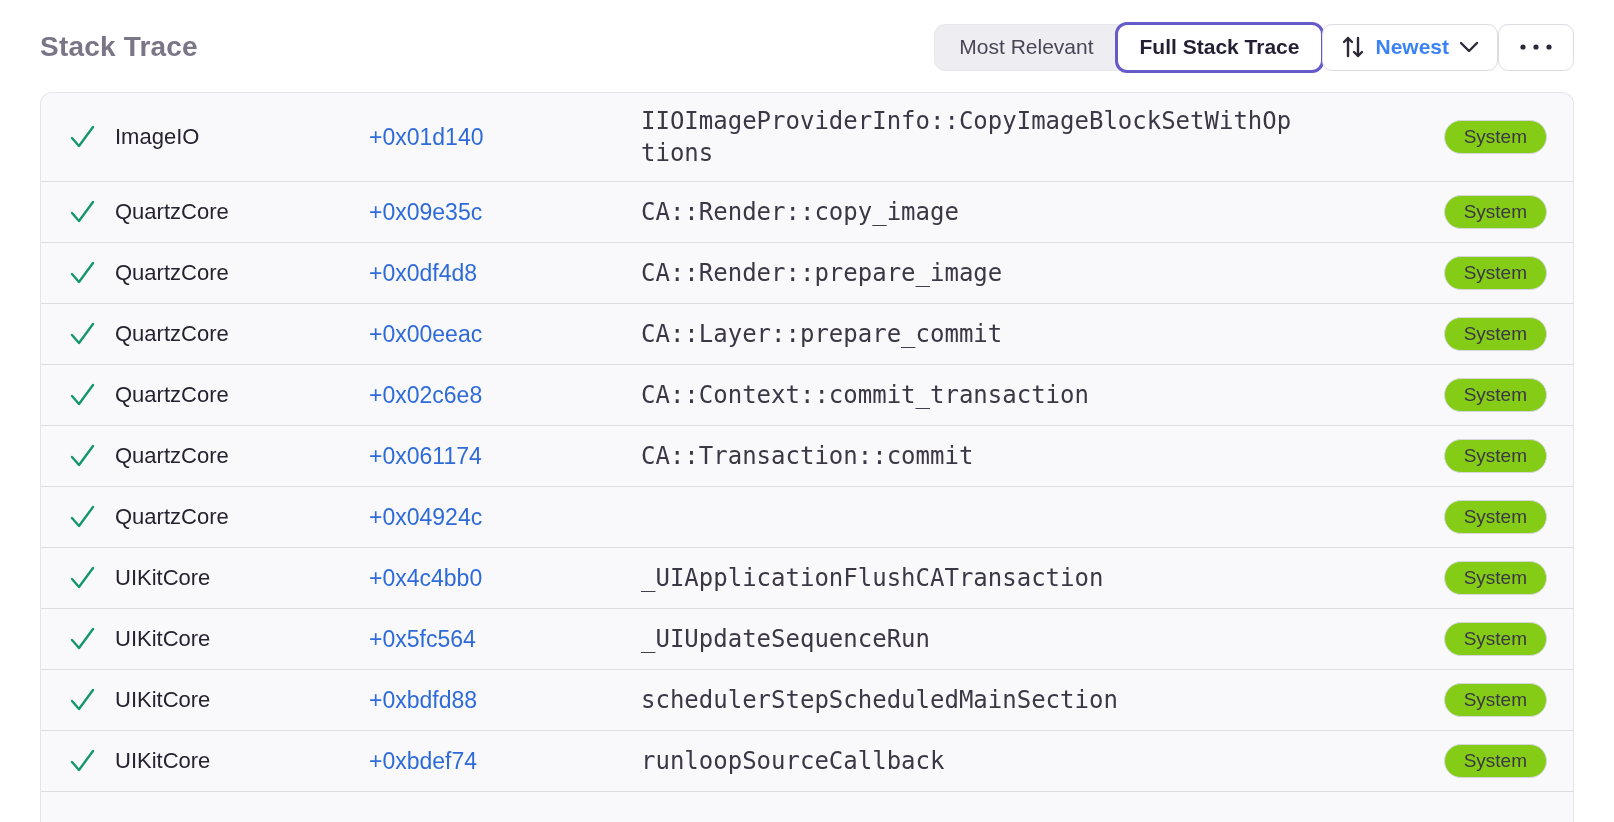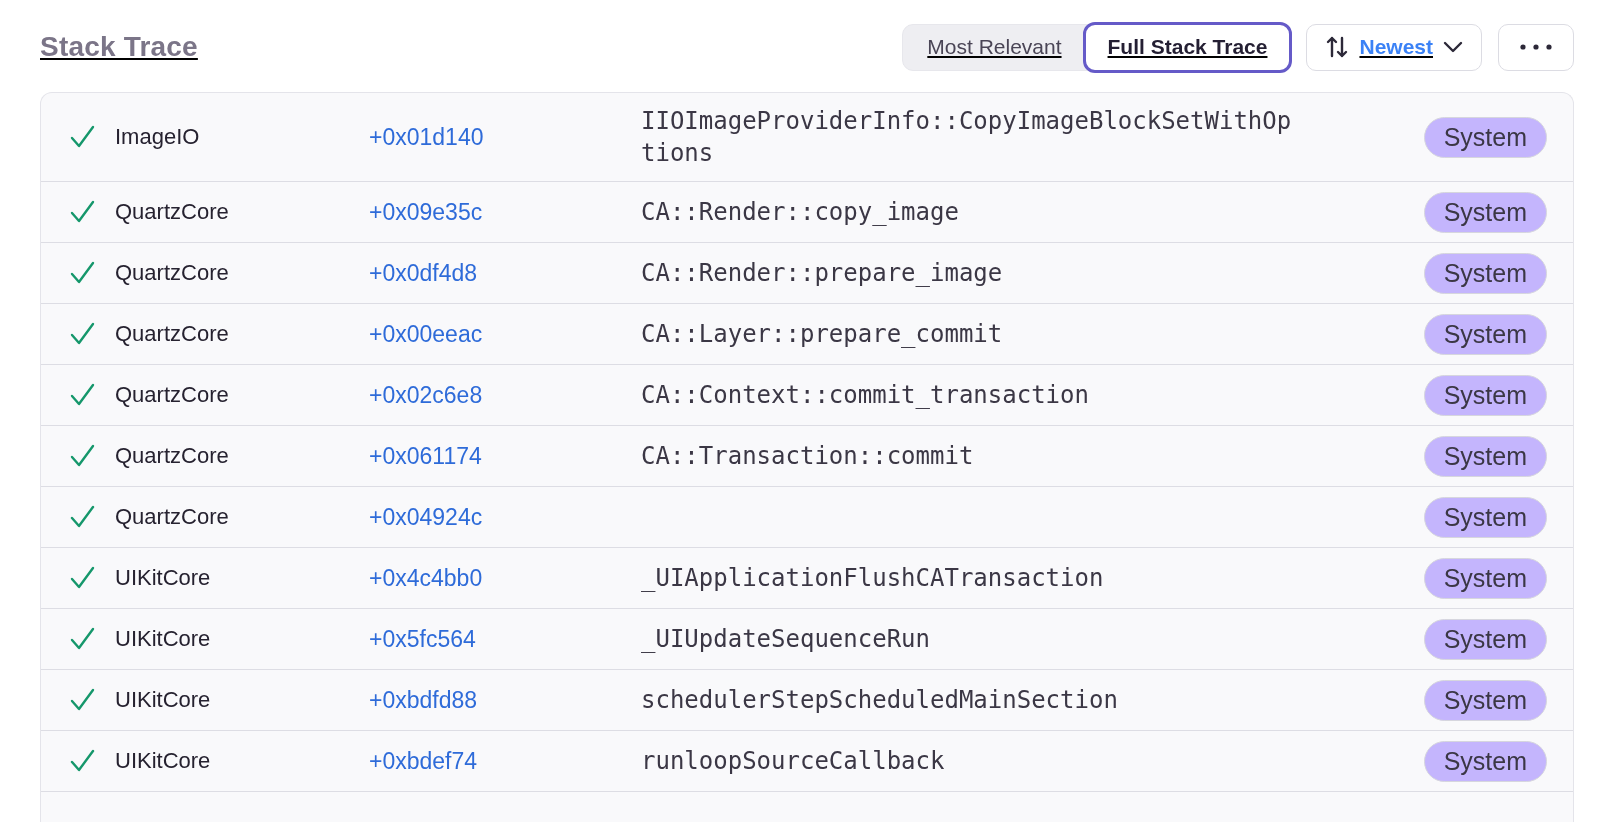--- a/index.html
+++ b/index.html
@@ -2,23 +2,23 @@
 <html><head>
 <meta charset="utf-8">
 <style>
   * { margin:0; padding:0; box-sizing:border-box; }
   html,body { width:1614px; height:822px; overflow:hidden; background:#ffffff;
     font-family:"Liberation Sans", sans-serif; }
   .page { width:1614px; height:822px; padding:0 40px; }
 
   
   .header { display:flex; align-items:center; justify-content:space-between;
-    padding-top:20px; height:74px;text-decoration:underline; }
+    padding-top:20px; height:74px; }
   .page-title { font-size:28px; font-weight:bold; color:#7b7588; letter-spacing:.2px; }
-  .controls { display:flex; align-items:flex-start; gap:16px; }
+  .controls { display:flex; align-items:flex-start; }
 
   .segmented { display:flex; align-items:center; background:#eeeef2;
     border:1px solid #e7e7ec; border-radius:11px; height:47px; }
   .seg-plain { padding:0 24px; font-size:21px; color:#4a4556; cursor:pointer;
     white-space:nowrap; }
   .seg-active { display:flex; align-items:center; height:51px; margin:-3px;
     background:#ffffff; border:3px solid #655ac8; border-radius:12px;
     padding:0 22px; font-size:21px; font-weight:bold; color:#241f33;
     cursor:pointer; white-space:nowrap; }
 
@@ -35,22 +35,22 @@
   .trace-row { display:flex; align-items:center; padding:0 26px; min-height:61px;
     border-bottom:1px solid #dddde4; cursor:pointer; }
   .cell-check { width:30px; flex:none; margin-right:18px; }
   .cell-module { width:254px; flex:none; font-size:22px; color:#262230; }
   .cell-address { width:250px; flex:none; font-size:23px; color:#2e6bd9; }
   .cell-function { width:656px; flex:none;
     font-family:"DejaVu Sans Mono","Liberation Mono",monospace;
     font-size:24px; line-height:32px; color:#3b3745;
     word-break:break-all; padding:12px 0;margin-left:22px; }
   .cell-badge { margin-left:auto; flex:none; }
-  .badge { display:inline-block; background:#c4b5fd; border:1px solid #d6d6de;
-    border-radius:999px; padding:5px 19px; font-size:25px; color:#3b3745;
+  .badge { display:inline-block; background:#84cc16; border:1px solid #d6d6de;
+    border-radius:999px; padding:5px 19px; font-size:19px; color:#3b3745;
     white-space:nowrap; }
   .row-stub { height:40px; border-bottom:none; cursor:default; }
 </style>
 </head>
 <body>
 
 <div class="page">
 
   <div class="header">
     <div class="page-title">Stack Trace</div>

